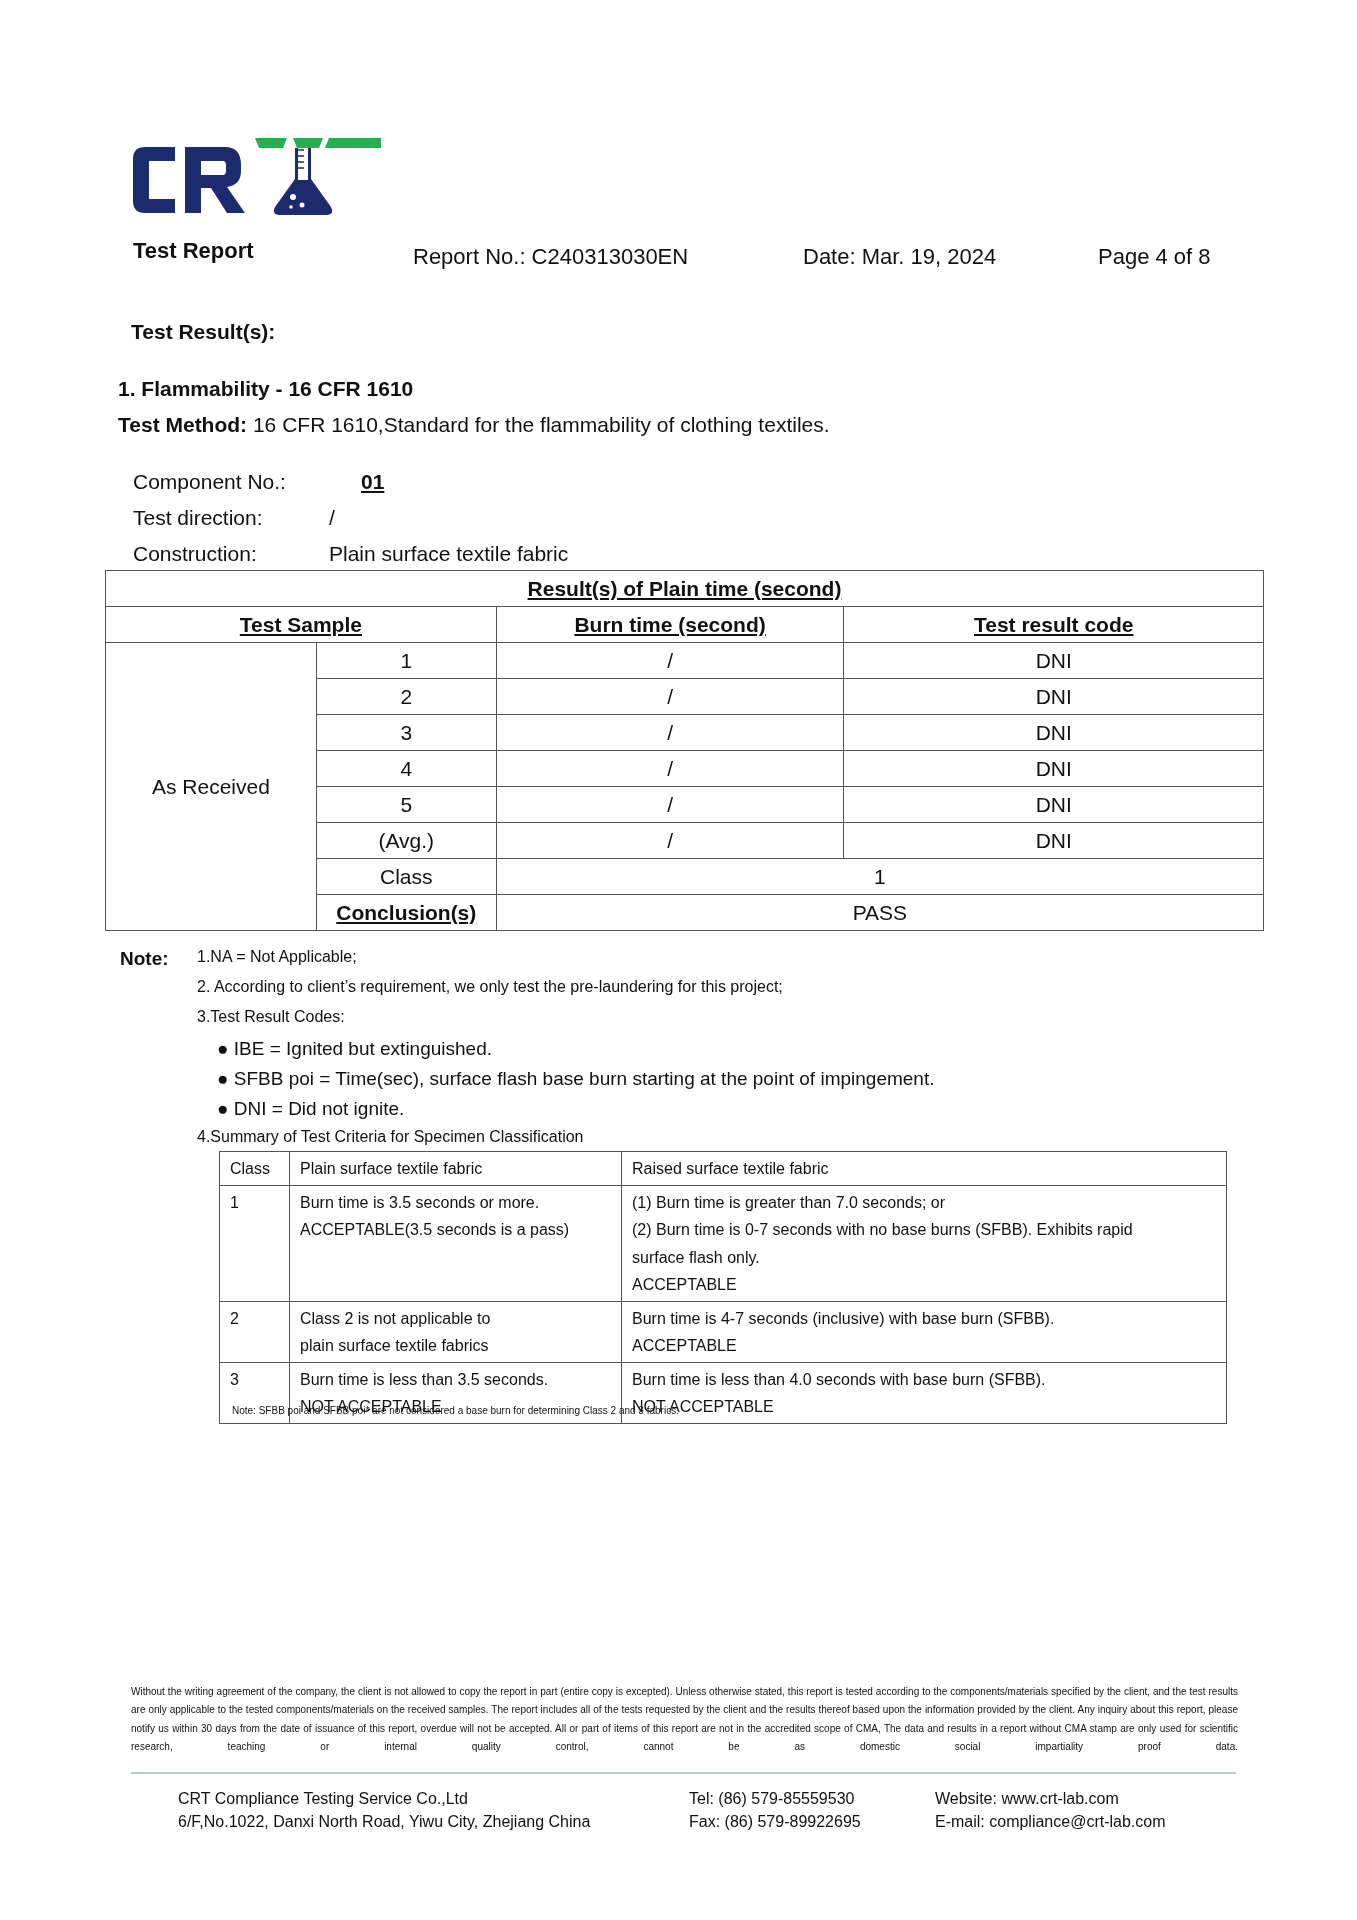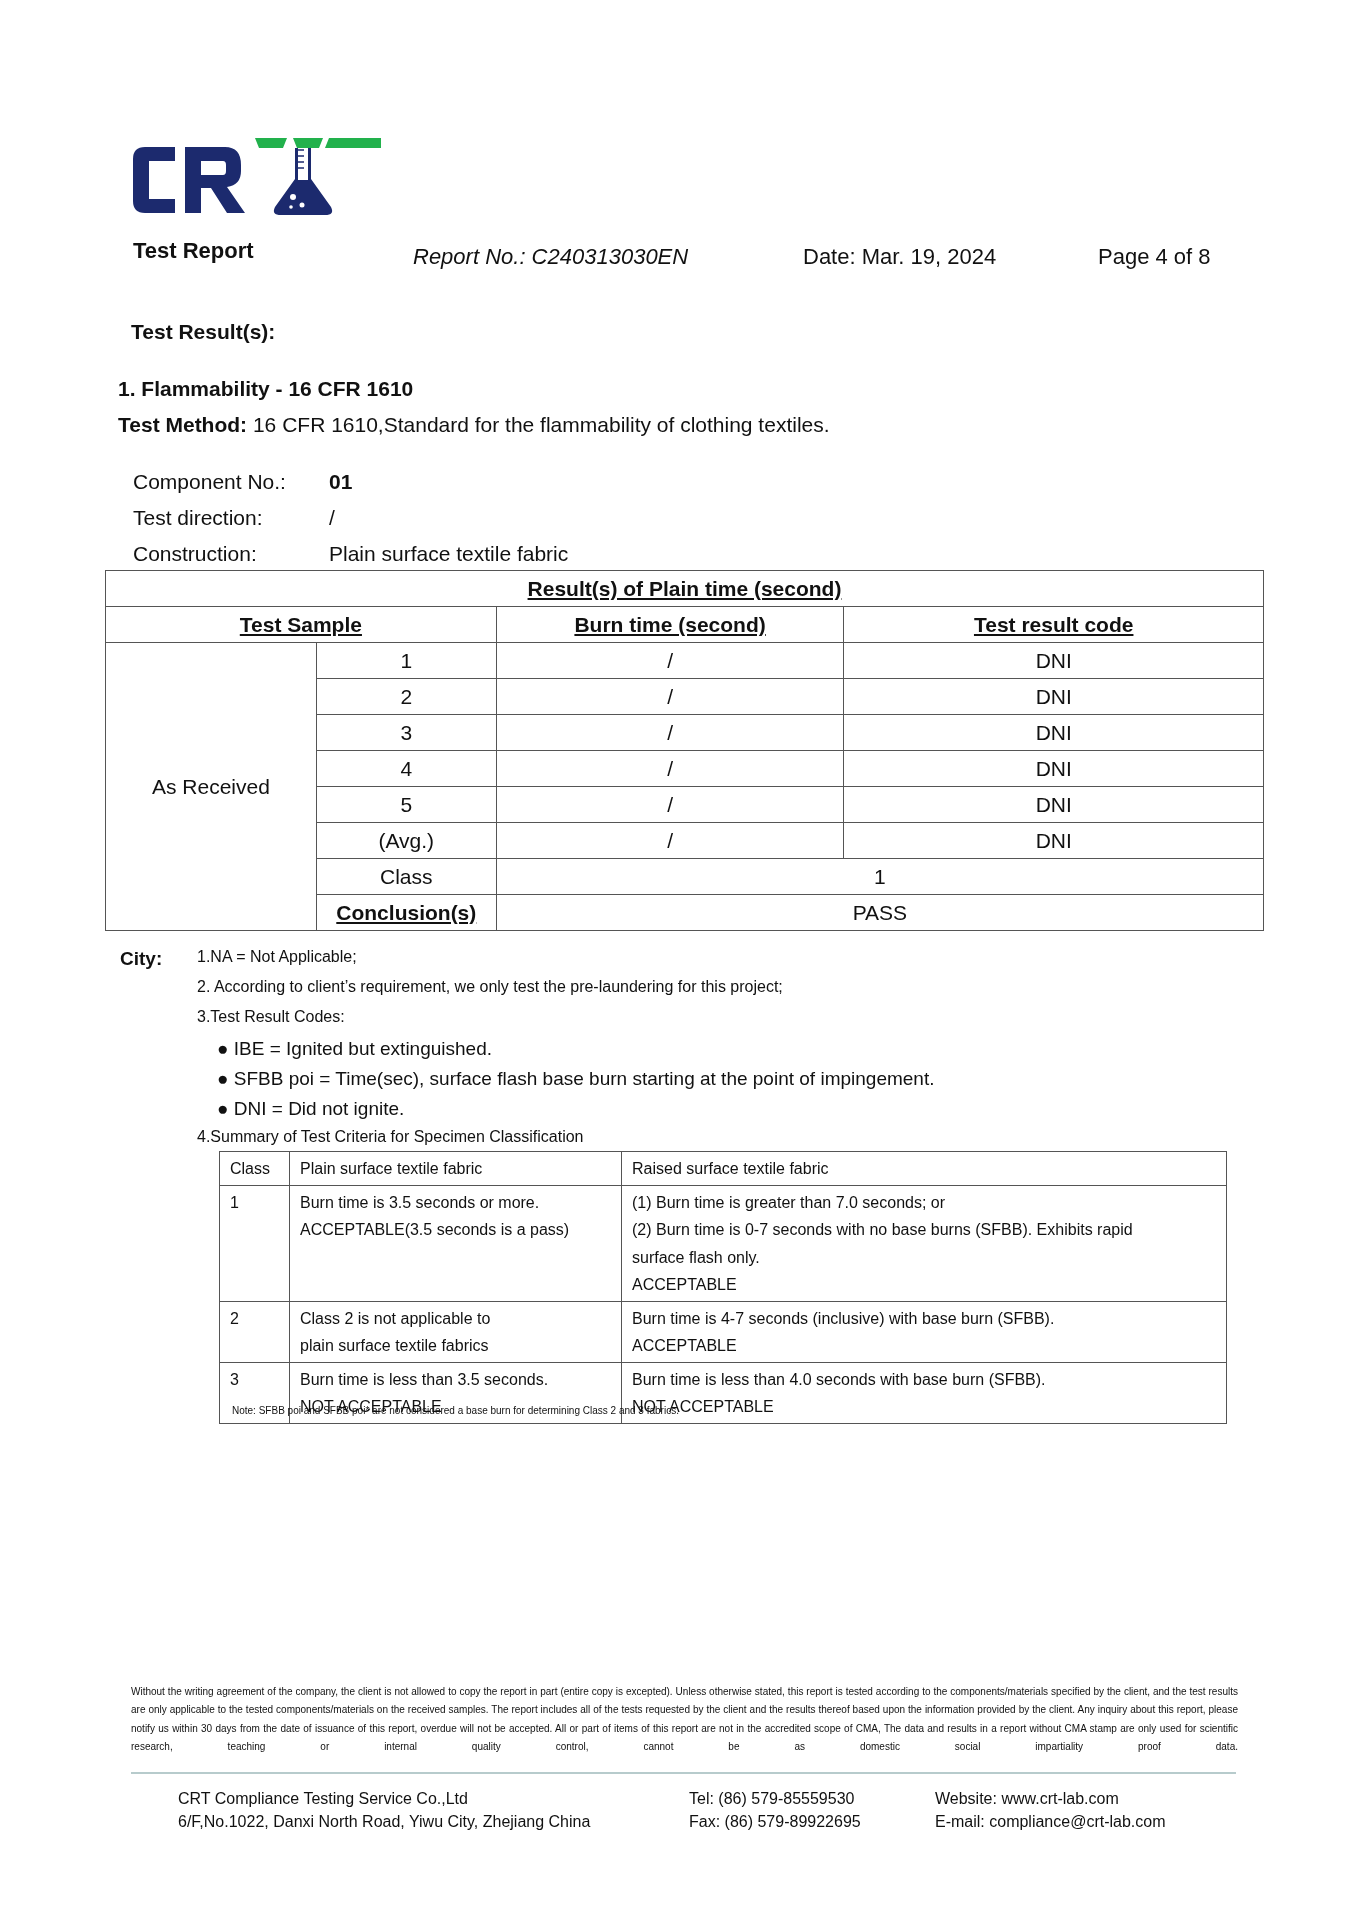--- a/index.html
+++ b/index.html
@@ -4,28 +4,28 @@
 <style>
   html, body { margin:0; padding:0; background:#ffffff; }
   body { width:1357px; height:1920px; position:relative; overflow:hidden;
          font-family:"Liberation Sans", sans-serif; color:#111; }
   .abs { position:absolute; white-space:nowrap; }
   
   .logo { position:absolute; left:127px; top:135px; width:258px; height:88px; }
   
   .title { left:133px; top:238px; font-size:22px; font-weight:bold; }
   .hdr { top:244px; font-size:22px; }
-  .h-report { left:413px;font-style:italic; } .h-date { left:803px; } .h-page { left:1098px; }
+  .h-report { left:413px; } .h-date { left:803px; } .h-page { left:1098px; }
   .sec-title { left:131px; top:320px; font-size:21px; font-weight:bold; }
   .flam { left:118px; top:377px; font-size:21px; font-weight:bold; }
   .method { left:118px; top:413px; font-size:21px; }
   .method b { font-weight:bold; }
   .kv-label { font-size:21px; width:170px; }
   .kv-val { font-size:21px; left:329px; }
-  .u { font-weight:bold; }
+  .u { text-decoration:underline; font-weight:bold;margin-left:32px; }
   
   table.res { position:absolute; left:105px; top:570px; width:1159px; border-collapse:collapse;
               font-size:21px; }
   table.res td { border:1.5px solid #555; height:35px; padding:0; text-align:center; vertical-align:middle; }
   table.res .th { font-weight:bold; text-decoration:underline; }
   
   .note-lbl { left:120px; top:948px; font-size:19px; font-weight:bold; }
   .note { font-size:16px; left:197px; }
   .bullet { left:217px; font-size:19px; }
   
@@ -130,21 +130,21 @@
     <td>Class</td>
     <td colspan="2">1</td>
   </tr>
   <tr>
     <td class="th">Conclusion(s)</td>
     <td colspan="2">PASS</td>
   </tr>
 </tbody>
   </table>
 
-<div class="abs note-lbl">City:</div>
+<div class="abs note-lbl">Note:</div>
 <div class="abs note" style="top:948px;">1.NA = Not Applicable;</div>
 <div class="abs note" style="top:978px;">2. According to client’s requirement, we only test the pre-laundering for this project;</div>
 <div class="abs note" style="top:1008px;">3.Test Result Codes:</div>
 <div class="abs bullet" style="top:1038px;">● IBE = Ignited but extinguished.</div>
 <div class="abs bullet" style="top:1068px;">● SFBB poi = Time(sec), surface flash base burn starting at the point of impingement.</div>
 <div class="abs bullet" style="top:1098px;">● DNI = Did not ignite.</div>
 <div class="abs note" style="top:1128px;">4.Summary of Test Criteria for Specimen Classification</div>
 
 <table class="crit">
   <tbody>

